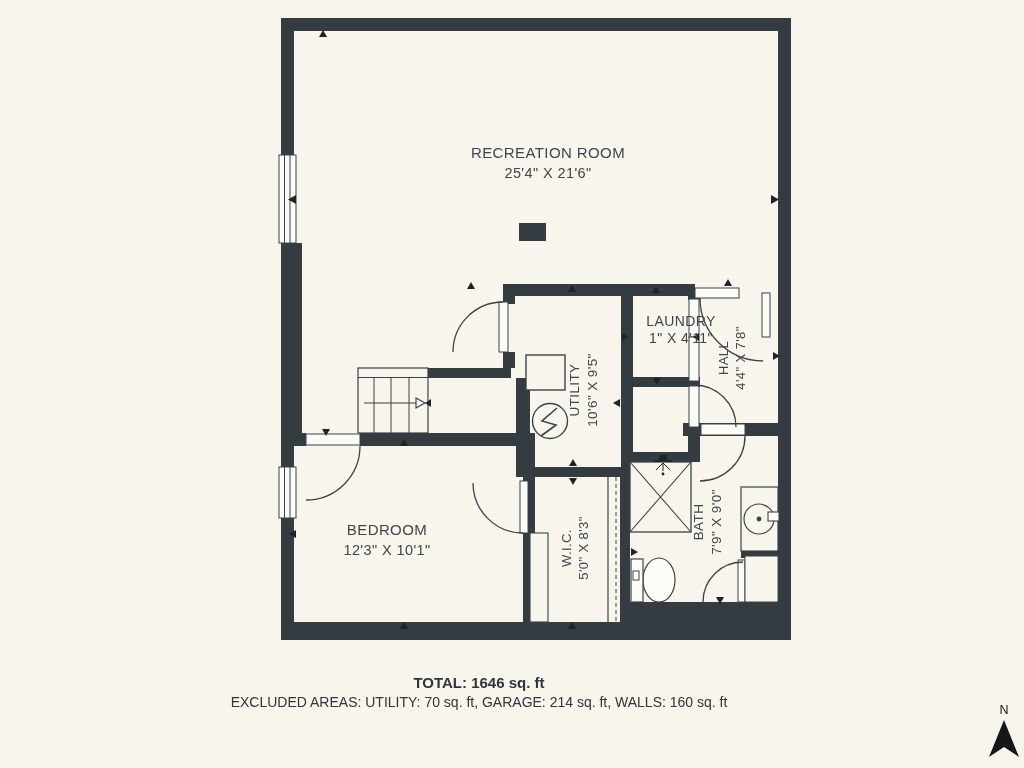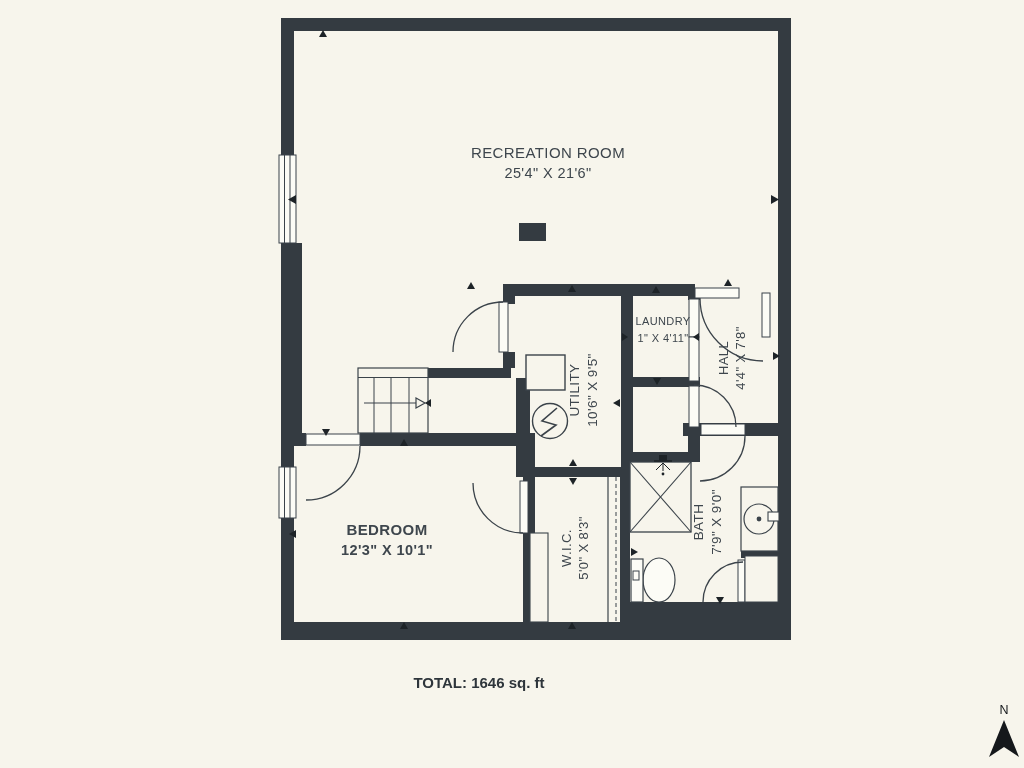--- a/index.html
+++ b/index.html
@@ -14,22 +14,22 @@
   #plan svg{position:absolute;left:0;top:0;}
   .lbl{
     position:absolute;text-align:center;
     color:#3e464d;letter-spacing:.4px;white-space:nowrap;
   }
   .lbl .nm{display:block;}
   .lbl .dm{display:block;}
   .rot{transform:rotate(-90deg);transform-origin:center center;}
   #lbl-rec{left:430px;top:143px;width:190px;font-size:15px;line-height:20px;}
   #lbl-rec .dm{font-size:14.5px;}
-  #lbl-laundry{left:598px;top:313px;width:84px;font-size:11px;line-height:17px;}
-  #lbl-bedroom{left:279px;top:519px;width:170px;font-size:15px;line-height:21px;font-weight:bold;}
+  #lbl-laundry{left:616px;top:313px;width:84px;font-size:14px;line-height:17px;}
+  #lbl-bedroom{left:279px;top:519px;width:170px;font-size:15px;line-height:21px;}
   #lbl-bedroom .dm{font-size:14.5px;}
   #lbl-utility{left:501px;top:372px;width:120px;height:36px;font-size:13.5px;line-height:18px;}
   #lbl-hall{left:659px;top:341px;width:100px;height:34px;font-size:13px;line-height:17px;}
   #lbl-bath{left:630px;top:504px;width:110px;height:36px;font-size:13.5px;line-height:18px;}
   #lbl-wic{left:502px;top:531px;width:100px;height:34px;font-size:13px;line-height:17px;}
   #footer{
     position:absolute;left:0;top:674px;width:912px;text-align:center;
     color:#2e353b;font-size:14px;line-height:18px;
   }
   #footer .total{font-weight:bold;font-size:15px;margin-bottom:1px;}
@@ -217,17 +217,18 @@
     <span class="dm">5'0" X 8'3"</span>
   </div>
 
   <div class="lbl rot" id="lbl-bath">
     <span class="nm">BATH</span>
     <span class="dm">7'9" X 9'0"</span>
   </div>
 
   <div id="footer">
     <div class="total">TOTAL: 1646 sq. ft</div>
+    <div>EXCLUDED AREAS: UTILITY: 70 sq. ft, GARAGE: 214 sq. ft, WALLS: 160 sq. ft</div>
   </div>
 
   <div id="compass-label">N</div>
 
 </div>
 
 </body></html>

